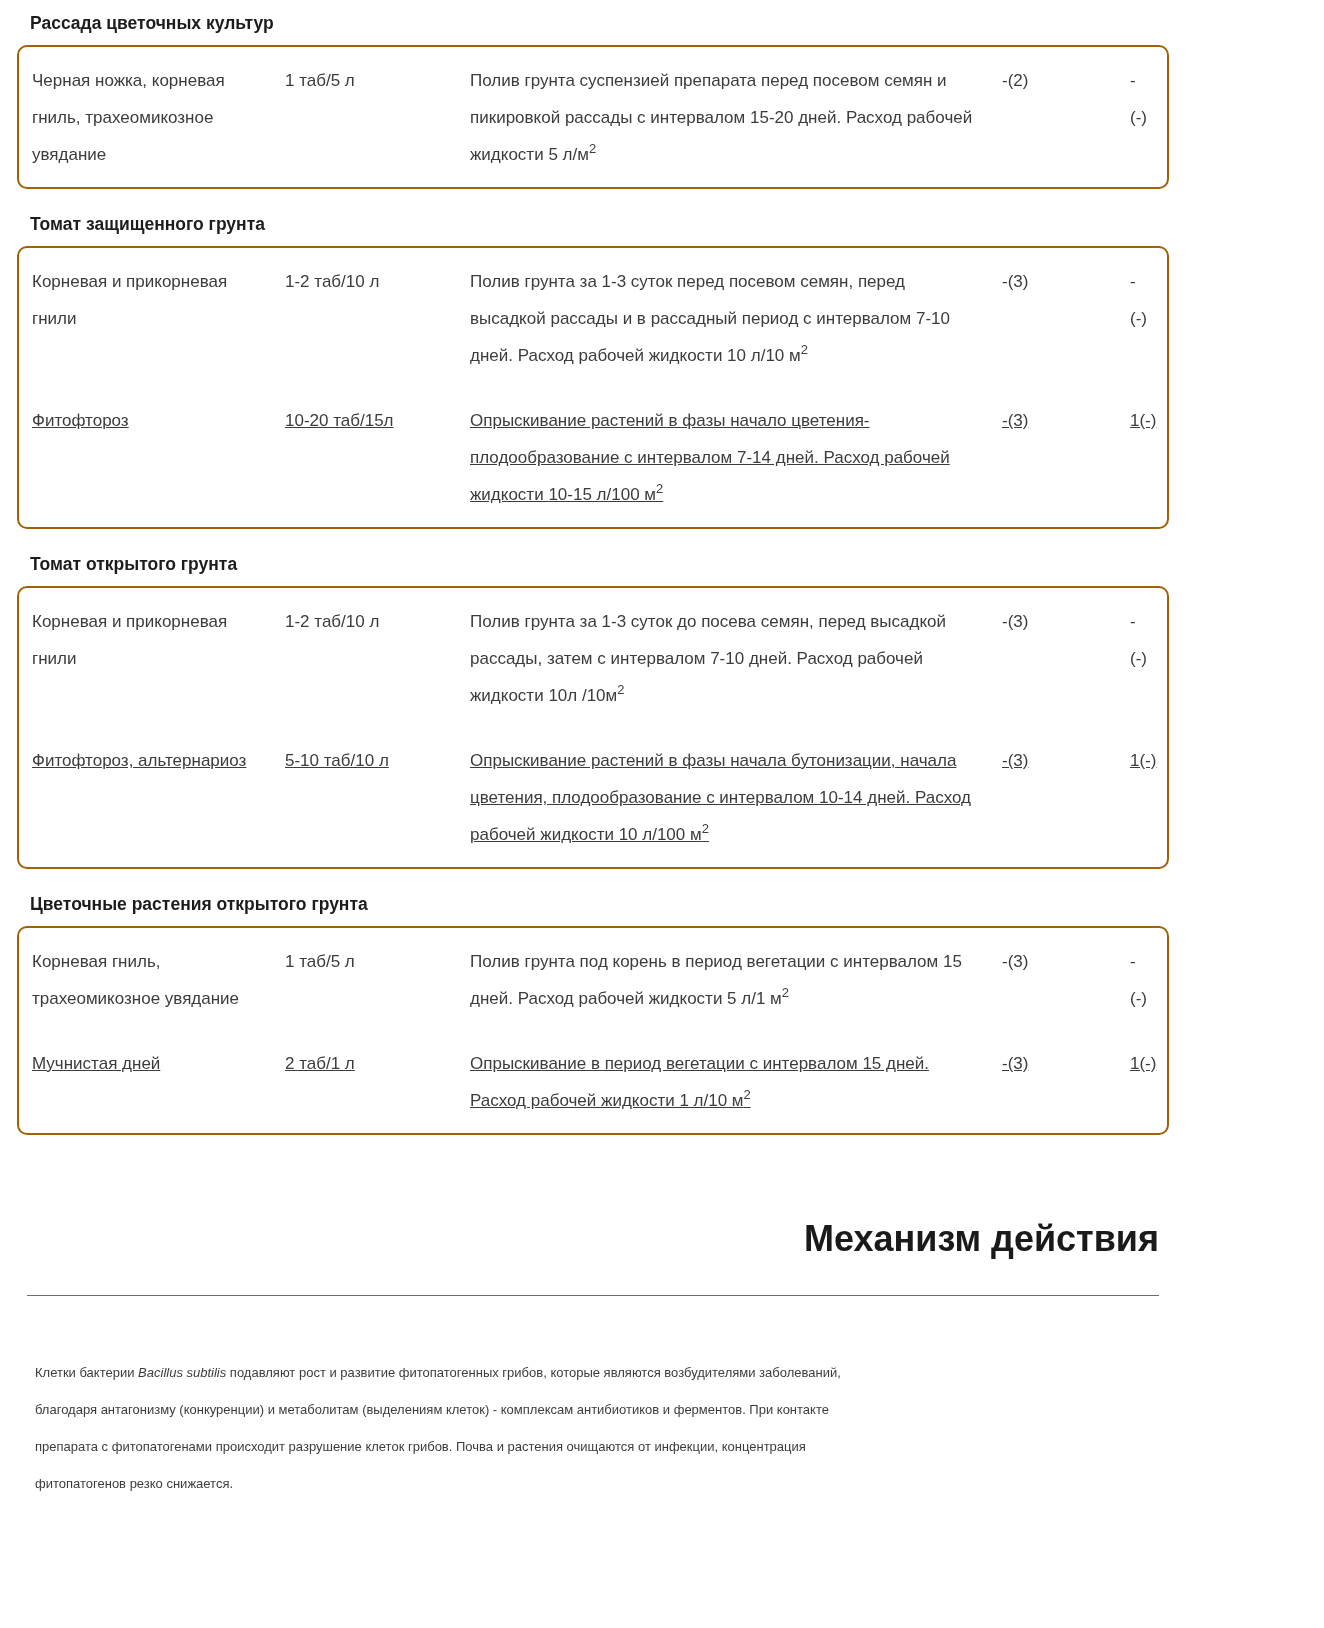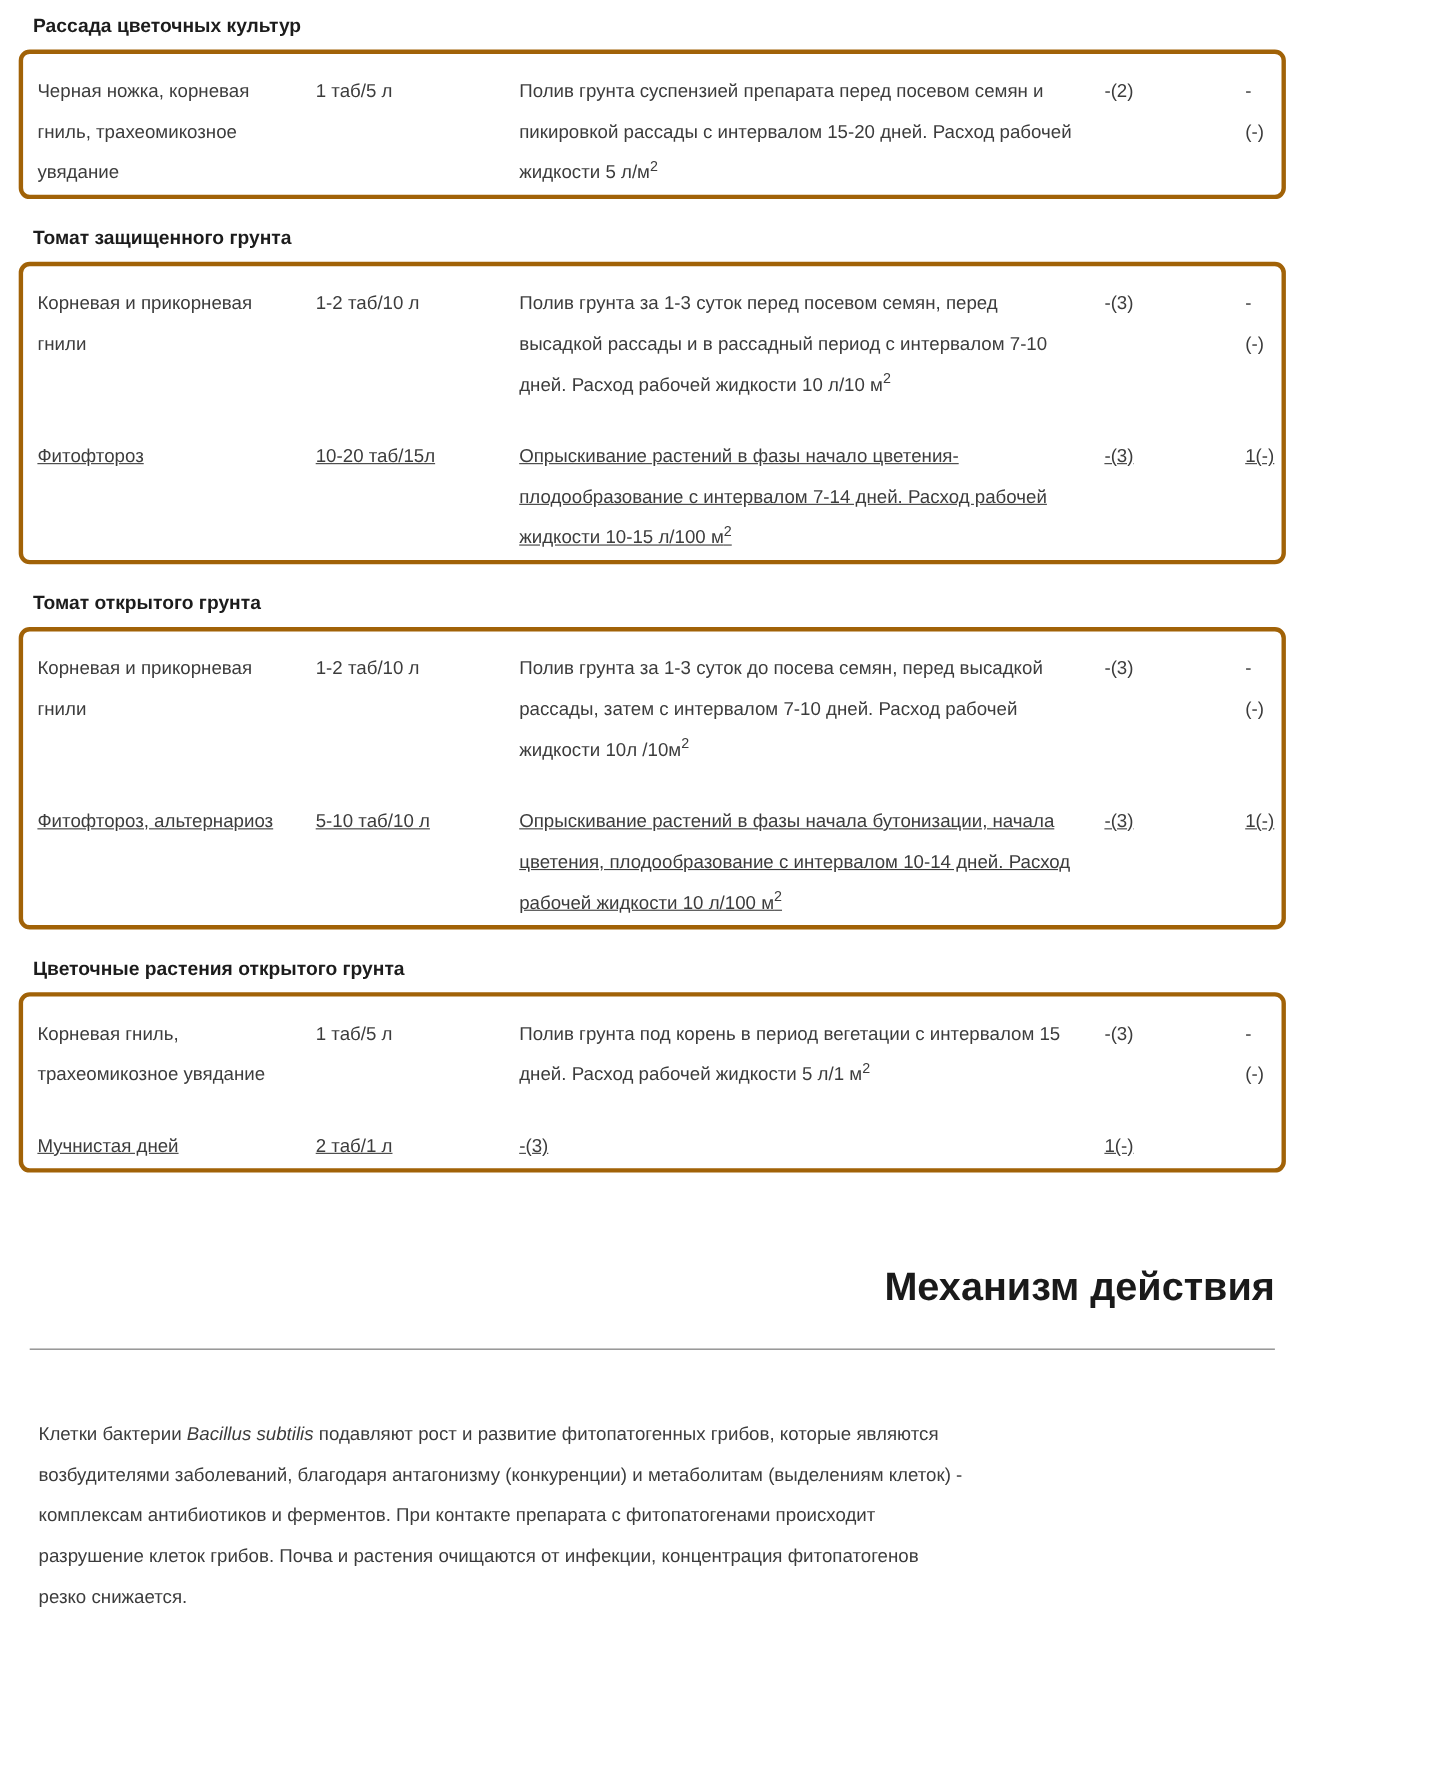--- a/index.html
+++ b/index.html
@@ -17,23 +17,23 @@
   
   .crop-section { margin-bottom: 24px; }
   .section-heading {
     font-size: 17.5px;
     font-weight: 700;
     color: #1c1c1c;
     margin: 0 0 11px 13px;
     line-height: 22px;
   }
   .rows-box {
-    border: 4px solid #a16207;
+    border: 2px solid #a16207;
     border-radius: 10px;
-    padding: 15px 13px 2px;
+    padding: 15px 13px 14px;
     background: #ffffff;
   }
   .usage-row {
     display: grid;
     grid-template-columns: 253px 185px 532px 128px 1fr;
     align-items: start;
   }
   .usage-row + .usage-row { margin-top: 28px; text-decoration: underline; }
   .cell {
     font-size: 17px;
@@ -61,21 +61,21 @@
     line-height: 44px;
   }
   .mechanism-divider {
     border: none;
     border-top: 1px solid #6e6e6e;
     margin: 0 0 58px 0;
   }
   .mechanism-text {
     max-width: 845px;
     margin: 0 0 0 8px;
-    font-size: 17px;
+    font-size: 13px;
     line-height: 37px;
     color: #3c3c3c;
   }
   .mechanism-text em { font-style: italic; }
 </style>
 </head>
 <body>
 
 <div class="page">
 
@@ -138,20 +138,21 @@
       <div class="usage-row">
         <div class="cell">Корневая гниль, трахеомикозное увядание</div>
         <div class="cell">1 таб/5 л</div>
         <div class="cell"><span>Полив грунта под корень в период вегетации с интервалом 15 дней. Расход рабочей жидкости 5 л/1 м</span><sup>2</sup></div>
         <div class="cell">-(3)</div>
         <div class="cell">-(-)</div>
       </div>
       <div class="usage-row">
         <div class="cell">Мучнистая дней</div>
         <div class="cell">2 таб/1 л</div>
+        <div class="cell"><span>Опрыскивание в период вегетации с интервалом 15 дней. Расход рабочей жидкости 1 л/10 м</span><sup>2</sup></div>
         <div class="cell">-(3)</div>
         <div class="cell">1(-)</div>
       </div>
     </div>
   </section>
 
   <section class="mechanism">
     <h2 class="mechanism-title">Механизм действия</h2>
     <hr class="mechanism-divider">
     <p class="mechanism-text"><span>Клетки бактерии </span><em>Bacillus subtilis</em><span> подавляют рост и развитие фитопатогенных грибов, которые являются возбудителями заболеваний, благодаря антагонизму (конкуренции) и метаболитам (выделениям клеток) - комплексам антибиотиков и ферментов. При контакте препарата с фитопатогенами происходит разрушение клеток грибов. Почва и растения очищаются от инфекции, концентрация фитопатогенов резко снижается.</span></p>

